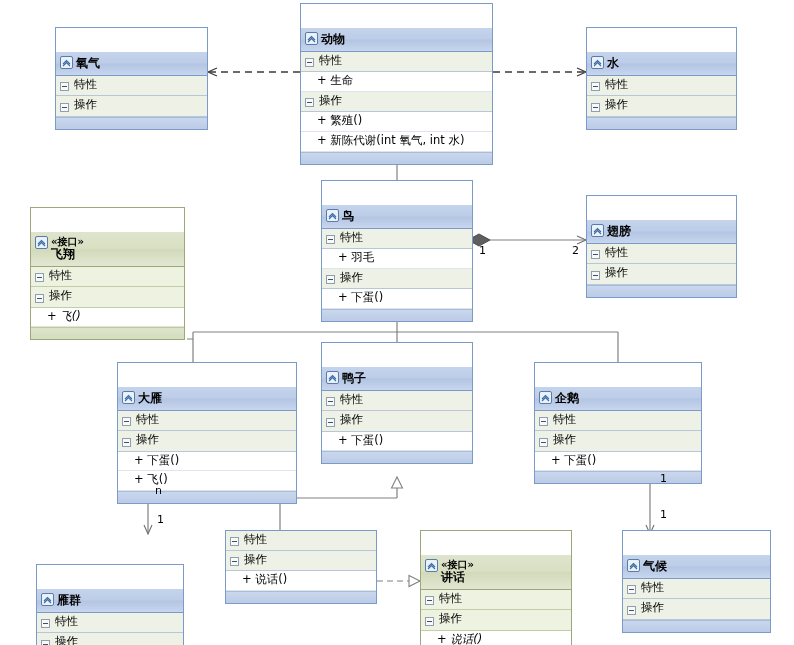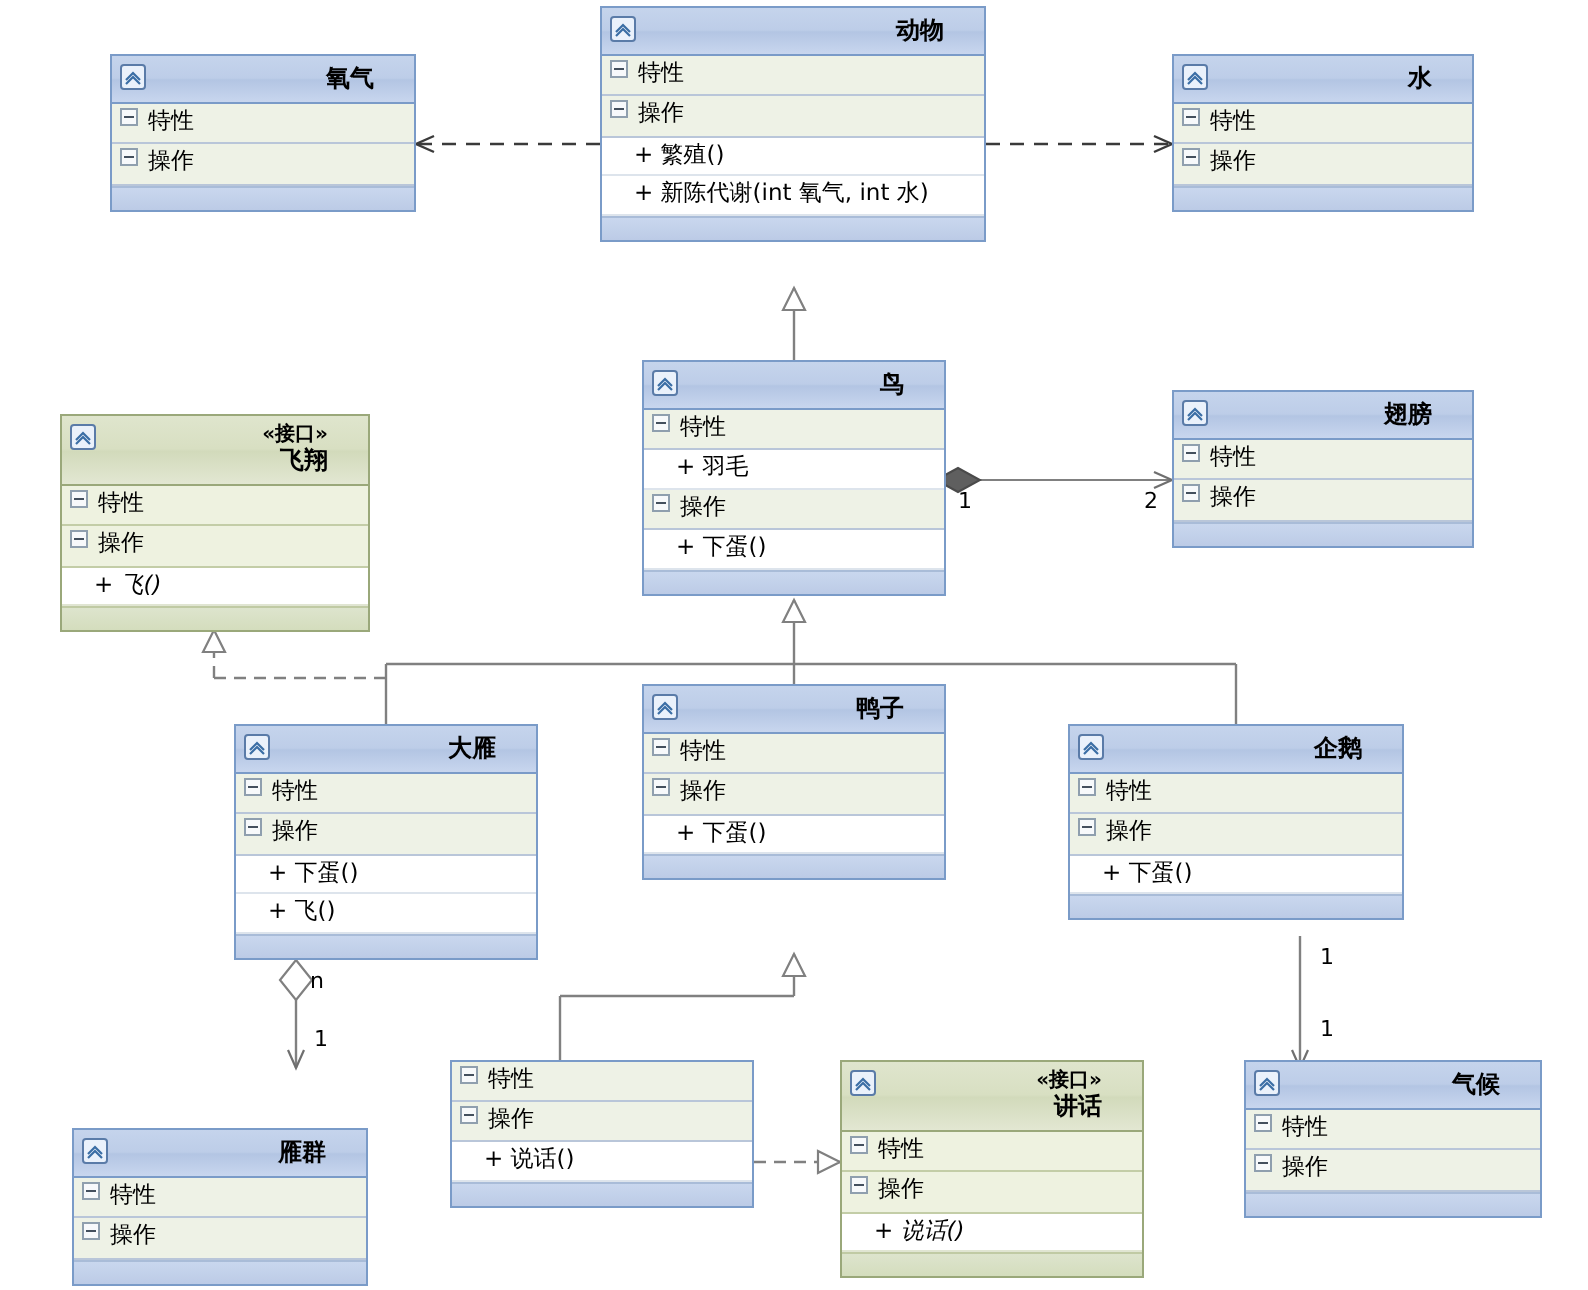--- a/index.html
+++ b/index.html
@@ -37,24 +37,25 @@
     color: #000;
     overflow: hidden;
   }
   .uml-class.iface {
     border: 1px solid #9aa87a;
   }
   .cls-header {
     position: relative;
     background: linear-gradient(to bottom, #c5d4ec 0%, #bdcde8 48%, #b3c5e3 52%, #c8d6ee 100%);
     border-bottom: 1px solid #7a9bc8;
-    text-align: right;
+    text-align: left;
     font-weight: bold;
     padding: 4px 20px 5px 20px;
     line-height: 1.18;
+    margin-top: 24px;
   }
   .iface .cls-header {
     background: linear-gradient(to bottom, #dfe5cd 0%, #d8dfc2 48%, #d2dabb 52%, #e2e7d2 100%);
     border-bottom: 1px solid #9aa87a;
   }
   .stereotype {
     display: block;
     font-weight: bold;
     font-size: 10px;
     line-height: 1.1;
@@ -74,21 +75,21 @@
     border-radius: 2px;
     background: #eaf1fb;
     box-sizing: border-box;
   }
   .cls-icon svg { display: block; }
   .section {
     background: #eef2e6;
     border-bottom: 1px solid #b9c6d9;
     padding: 2px 4px 4px 4px;
     display: flex;
-    align-items: flex-start;
+    align-items: flex-end;
     gap: 5px;
     line-height: 1.15;
   }
   .iface .section { background: #eef2e0; border-bottom: 1px solid #c3cda7; }
   .expander {
     width: 9px; height: 9px;
     border: 1px solid #8f9fae;
     background: #f7f9fb;
     position: relative;
     flex: 0 0 auto;
@@ -225,20 +226,21 @@
         <svg width="11" height="11" viewBox="0 0 11 11">
             <path d="M2,7 L5.5,3.5 L9,7 M2,9 L5.5,5.5 L9,9" fill="none" stroke="#3b6ea5" stroke-width="1.1"></path>
           </svg>
       </span>
       <span class="cls-name">动物</span>
     </div>
     <div class="section">
       <span class="expander"></span>
       <span>特性</span>
     </div>
+    <div class="member">+ 生命</div>
     <div class="section">
       <span class="expander"></span>
       <span>操作</span>
     </div>
     <div class="member">+ 繁殖()</div>
     <div class="member">+ 新陈代谢(int 氧气, int 水)</div>
     <div class="cls-footer"></div>
   </div>
 
   <div class="uml-class" style="left:586px; top:27px; width:151px;">
@@ -318,21 +320,21 @@
       <span class="expander"></span>
       <span>特性</span>
     </div>
     <div class="section">
       <span class="expander"></span>
       <span>操作</span>
     </div>
     <div class="cls-footer"></div>
   </div>
 
-  <div class="uml-class" style="left:117px; top:362px; width:152px;">
+  <div class="uml-class" style="left:117px; top:362px; width:180px;">
     <div class="cls-header">
       <span class="cls-icon">
         <svg width="11" height="11" viewBox="0 0 11 11">
             <path d="M2,7 L5.5,3.5 L9,7 M2,9 L5.5,5.5 L9,9" fill="none" stroke="#3b6ea5" stroke-width="1.1"></path>
           </svg>
       </span>
       <span class="cls-name">大雁</span>
     </div>
     <div class="section">
       <span class="expander"></span>

